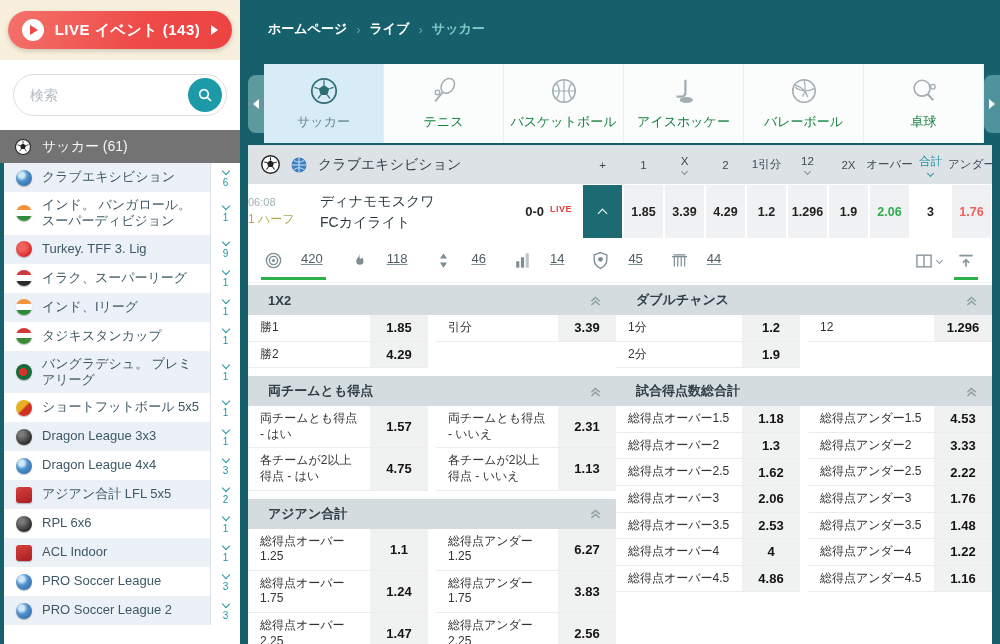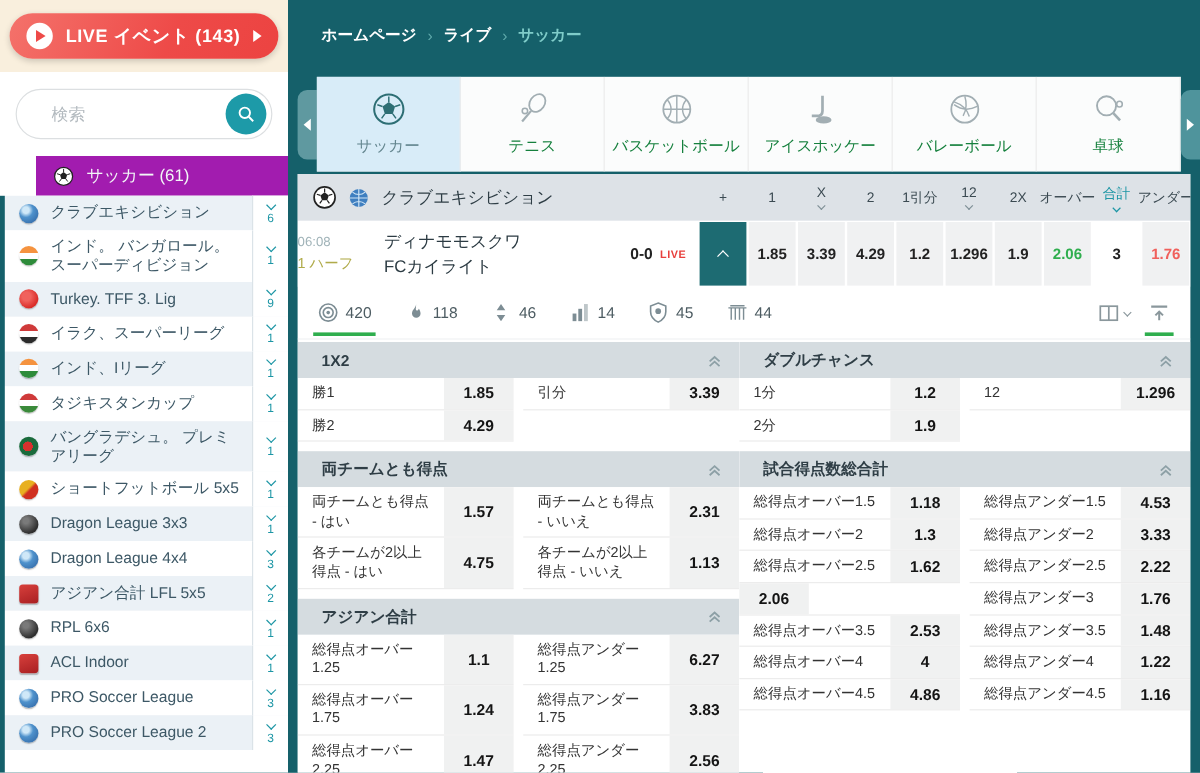--- a/index.html
+++ b/index.html
@@ -12,25 +12,25 @@
   .live-btn { width:224px; height:38px; border-radius:20px; border:none; cursor:pointer;
     background:linear-gradient(115deg,#f4726b 0%,#ee4a48 60%,#ec4341 100%);
     display:flex; align-items:center; padding:0 14px; gap:10px; box-shadow:0 2px 5px rgba(0,0,0,.18); }
   .live-play { width:22px; height:22px; background:#fff; border-radius:50%; display:flex; align-items:center; justify-content:center; flex:0 0 auto; }
   .live-play::after { content:''; border-left:8px solid #ee4a48; border-top:5px solid transparent; border-bottom:5px solid transparent; margin-left:2px; }
   .live-label { color:#fff; font-weight:bold; font-size:15px; letter-spacing:.5px; flex:1; text-align:center; white-space:nowrap; }
   .live-arrow { width:0; height:0; border-left:7px solid #fff; border-top:5px solid transparent; border-bottom:5px solid transparent; }
 
   .search-area { height:70px; background:#fff; display:flex; align-items:center; justify-content:center; }
   .search-wrap { width:214px; height:42px; border:1px solid #dcdfe1; border-radius:22px; display:flex; align-items:center; padding:0 4px 0 16px; }
-  .search-input { border:none; outline:none; flex:1; font-size:14px; color:#444; background:transparent; min-width:0;margin-left:13px; }
+  .search-input { border:none; outline:none; flex:1; font-size:14px; color:#444; background:transparent; min-width:0; }
   .search-input::placeholder { color:#b3babf; }
   .search-btn { width:34px; height:34px; border-radius:50%; background:#1d9aa8; border:none; cursor:pointer; display:flex; align-items:center; justify-content:center; flex:0 0 auto; }
 
-  .sport-header { height:33px; background:#a21caf; display:flex; align-items:center; gap:10px; padding-left:14px; color:#f2f7f7; font-size:14px;margin-left:30px; }
+  .sport-header { height:33px; background:#737373; display:flex; align-items:center; gap:10px; padding-left:14px; color:#f2f7f7; font-size:14px; }
   .league-list { position:relative; height:481px; overflow:hidden; }
   .league-list::before { content:''; position:absolute; left:0; top:0; bottom:0; width:4px; background:#15606a; z-index:2; }
   .league-item { display:flex; align-items:stretch; min-height:29px; background:#fff; cursor:pointer; }
   .league-item.alt { background:#ebf1f6; }
   .li-main { flex:1; display:flex; align-items:center; gap:10px; padding:5px 6px 5px 16px; }
   .flag { width:16px; height:16px; border-radius:50%; flex:0 0 auto; box-shadow:0 1px 1px rgba(0,0,0,.25); }
   .flag.globe { background:radial-gradient(circle at 35% 32%,#cfe8f8 0 18%,#4f92cc 40%,#2b5f9e 100%); }
   .flag.india { background:linear-gradient(180deg,#f5933f 0 34%,#fff 34% 66%,#2e8b3a 66% 100%); }
   .flag.turkey { background:radial-gradient(circle at 38% 38%,#f0625d 0 25%,#d92b27 70%); }
   .flag.iraq { background:linear-gradient(180deg,#cf3a3a 0 34%,#fff 34% 66%,#2b2b2b 66% 100%); }
@@ -74,34 +74,34 @@
   .col-h { width:41px; display:flex; flex-direction:column; align-items:center; justify-content:center; font-size:11.5px; color:#3b4a52; white-space:nowrap; cursor:pointer; }
   .col-h .chev { width:5px; height:5px; color:#7e8f96; margin-top:2px; }
   .col-h.accent { color:#1d96a5;align-items:center; }
   .col-h.accent .chev { color:#1d96a5; }
 
   .match-row { height:55px; background:#fff; display:flex; align-items:center; flex:0 0 auto; }
   .m-time { width:58px; flex:0 0 auto; }
   .m-time .tm { font-size:11px; color:#a0b3b8; }
   .m-time .pd { font-size:12px; color:#b0ab4a; margin-top:3px; white-space:nowrap; }
   .m-teams { flex:1; padding-left:14px; font-size:14px; color:#2c3b43; line-height:1.5; cursor:pointer; }
-  .m-score { display:flex; align-items:center; gap:6px; margin-right:10px; flex:0 0 auto; }
+  .m-score { display:flex; gap:6px; margin-right:10px; flex:0 0 auto; }
   .m-score .sc { font-size:13px; font-weight:bold; color:#222; }
   .m-score .lv { font-size:9px; font-weight:bold; color:#e8403d; letter-spacing:.5px; }
   .odds-cols { display:flex; flex:0 0 auto; height:55px; align-items:center; }
   .ocell { width:41px; height:53px; display:flex; align-items:center; justify-content:center; }
   .ocell .box { width:39px; height:53px; background:#f0f1f2; display:flex; align-items:center; justify-content:center; font-size:12.5px; font-weight:bold; color:#222; cursor:pointer; }
   .ocell .box.green { color:#2fae4e; }
   .ocell .box.red { color:#f0605c; }
   .ocell .box.plain { background:transparent; }
   .ocell .box.expander { background:#1d6b72; }
   .ocell .box.expander .chev { color:#fff; width:7px; height:7px; transform:rotate(-135deg); margin-top:4px; }
 
   .stats-row { height:44px; display:flex; align-items:center; padding:0 16px; gap:27px; flex:0 0 auto; border-bottom:1px solid #f0f2f3; }
-  .stat { display:flex; align-items:center; gap:5px; color:#7d8d94; position:relative; cursor:pointer; }
+  .stat { display:flex; gap:18px; color:#7d8d94; position:relative; cursor:pointer;text-decoration:underline; }
   .stat svg { width:19px; height:19px; }
   .stat .s-val { font-size:13px; color:#4d5c62; }
   .stat.active::after { content:''; position:absolute; left:-3px; right:-3px; bottom:-10px; height:3px; background:#2fae4e; }
   .view-toggles { margin-left:auto; display:flex; align-items:center; gap:14px; }
   .vt { display:flex; align-items:center; gap:3px; color:#8a979c; position:relative; cursor:pointer; }
   .vt svg { width:20px; height:20px; }
   .vt .chev { width:5px; height:5px; color:#8a979c; }
   .vt.underlined::after { content:''; position:absolute; left:-2px; right:-2px; bottom:-9px; height:3px; background:#2fae4e; }
 
   .markets { flex:1; display:flex; padding-top:2px; overflow:hidden; }
@@ -690,20 +690,21 @@
                 <span class="mlabel">総得点オーバー2.5</span>
                 <span class="mval">1.62</span>
               </div>
               <div class="mcell">
                 <span class="mlabel">総得点アンダー2.5</span>
                 <span class="mval">2.22</span>
               </div>
             </div>
             <div class="mrow">
               <div class="mcell">
+                <span class="mlabel">総得点オーバー3</span>
                 <span class="mval">2.06</span>
               </div>
               <div class="mcell">
                 <span class="mlabel">総得点アンダー3</span>
                 <span class="mval">1.76</span>
               </div>
             </div>
             <div class="mrow">
               <div class="mcell">
                 <span class="mlabel">総得点オーバー3.5</span>

